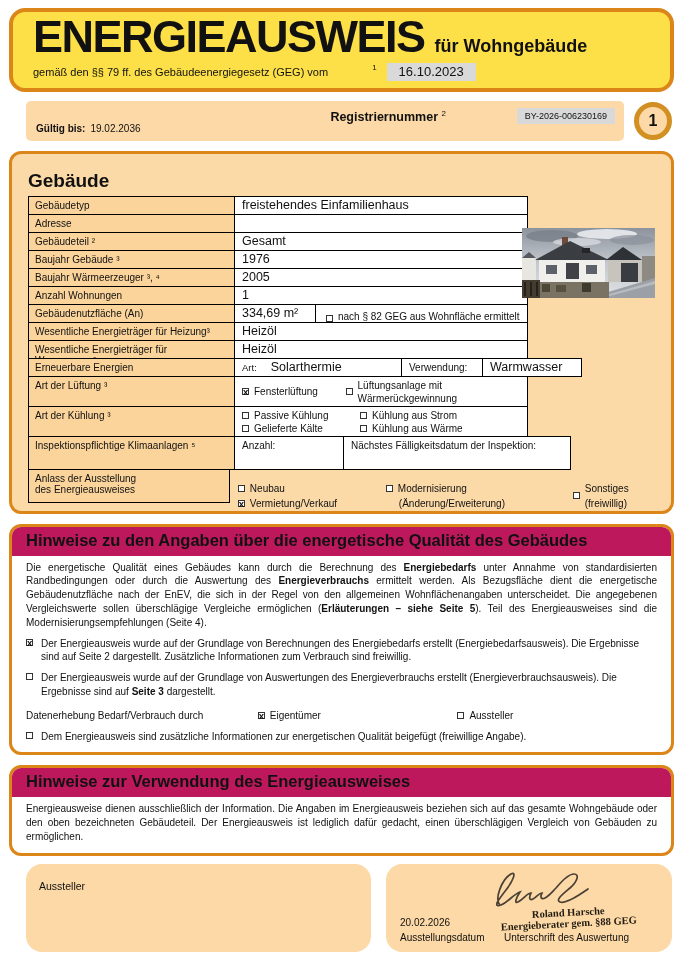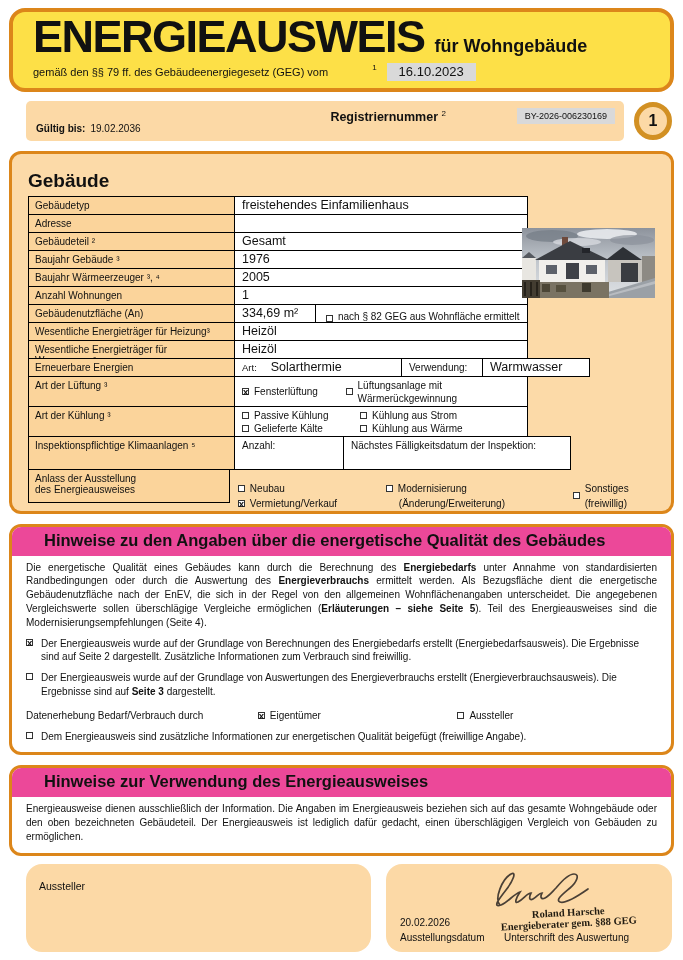--- a/index.html
+++ b/index.html
@@ -39,21 +39,21 @@
     border-radius:50%; margin-left:10px; flex:none;
     display:flex; align-items:center; justify-content:center;
     font-weight:bold; font-size:16px;
   }
 
   
   .section { margin:10px 9px 0 9px; border:3px solid #DC861A; border-radius:12px; overflow:hidden; }
   .peach { background:#FCDAA8; }
   .whitebody { background:#fff; }
   .sec-title { font-size:19px; font-weight:bold; padding:16px 16px 5px; }
-  .band-title { background:#ec4899; font-size:16.5px; font-weight:bold; padding:4px 32px 6px; }
+  .band-title { background:#be185d; font-size:16.5px; font-weight:bold; padding:4px 14px 6px; }
   .sec-body { padding:5px 14px 9px; font-size:10px; line-height:1.38; }
   .just { text-align:justify; }
 
   
   .gebaeude { position:relative; padding-bottom:8px; }
   .gtable { margin-left:16px; }
   .trow { display:flex; margin-top:-1px; }
   .cell { border:1px solid #000; height:100%; }
   .trow > .cell + .cell { margin-left:-1px; }
   .h18 { height:19px; }
@@ -186,21 +186,21 @@
         <div class="cell tlabel">Wesentliche Energieträger für Warmwasser³</div>
         <div class="cell tval wmain">Heizöl</div>
       </div>
 
       <div class="trow h18">
         <div class="cell tlabel">Erneuerbare Energien</div>
         <div class="cell tval" style="width:168px">
           <span class="inline-label">Art:</span><span>Solarthermie</span>
         </div>
         <div class="cell tval small" style="width:82px">Verwendung:</div>
-        <div class="cell tval" style="width:108px">Warmwasser</div>
+        <div class="cell tval" style="width:100px">Warmwasser</div>
       </div>
 
       <div class="trow h30">
         <div class="cell tlabel">Art der Lüftung ³</div>
         <div class="cell tval wmain optgrid">
           <div class="optrow">
             <span class="optitem ow1">
                 <span class="cb">x</span>
                 <span>Fensterlüftung</span>
               </span>

